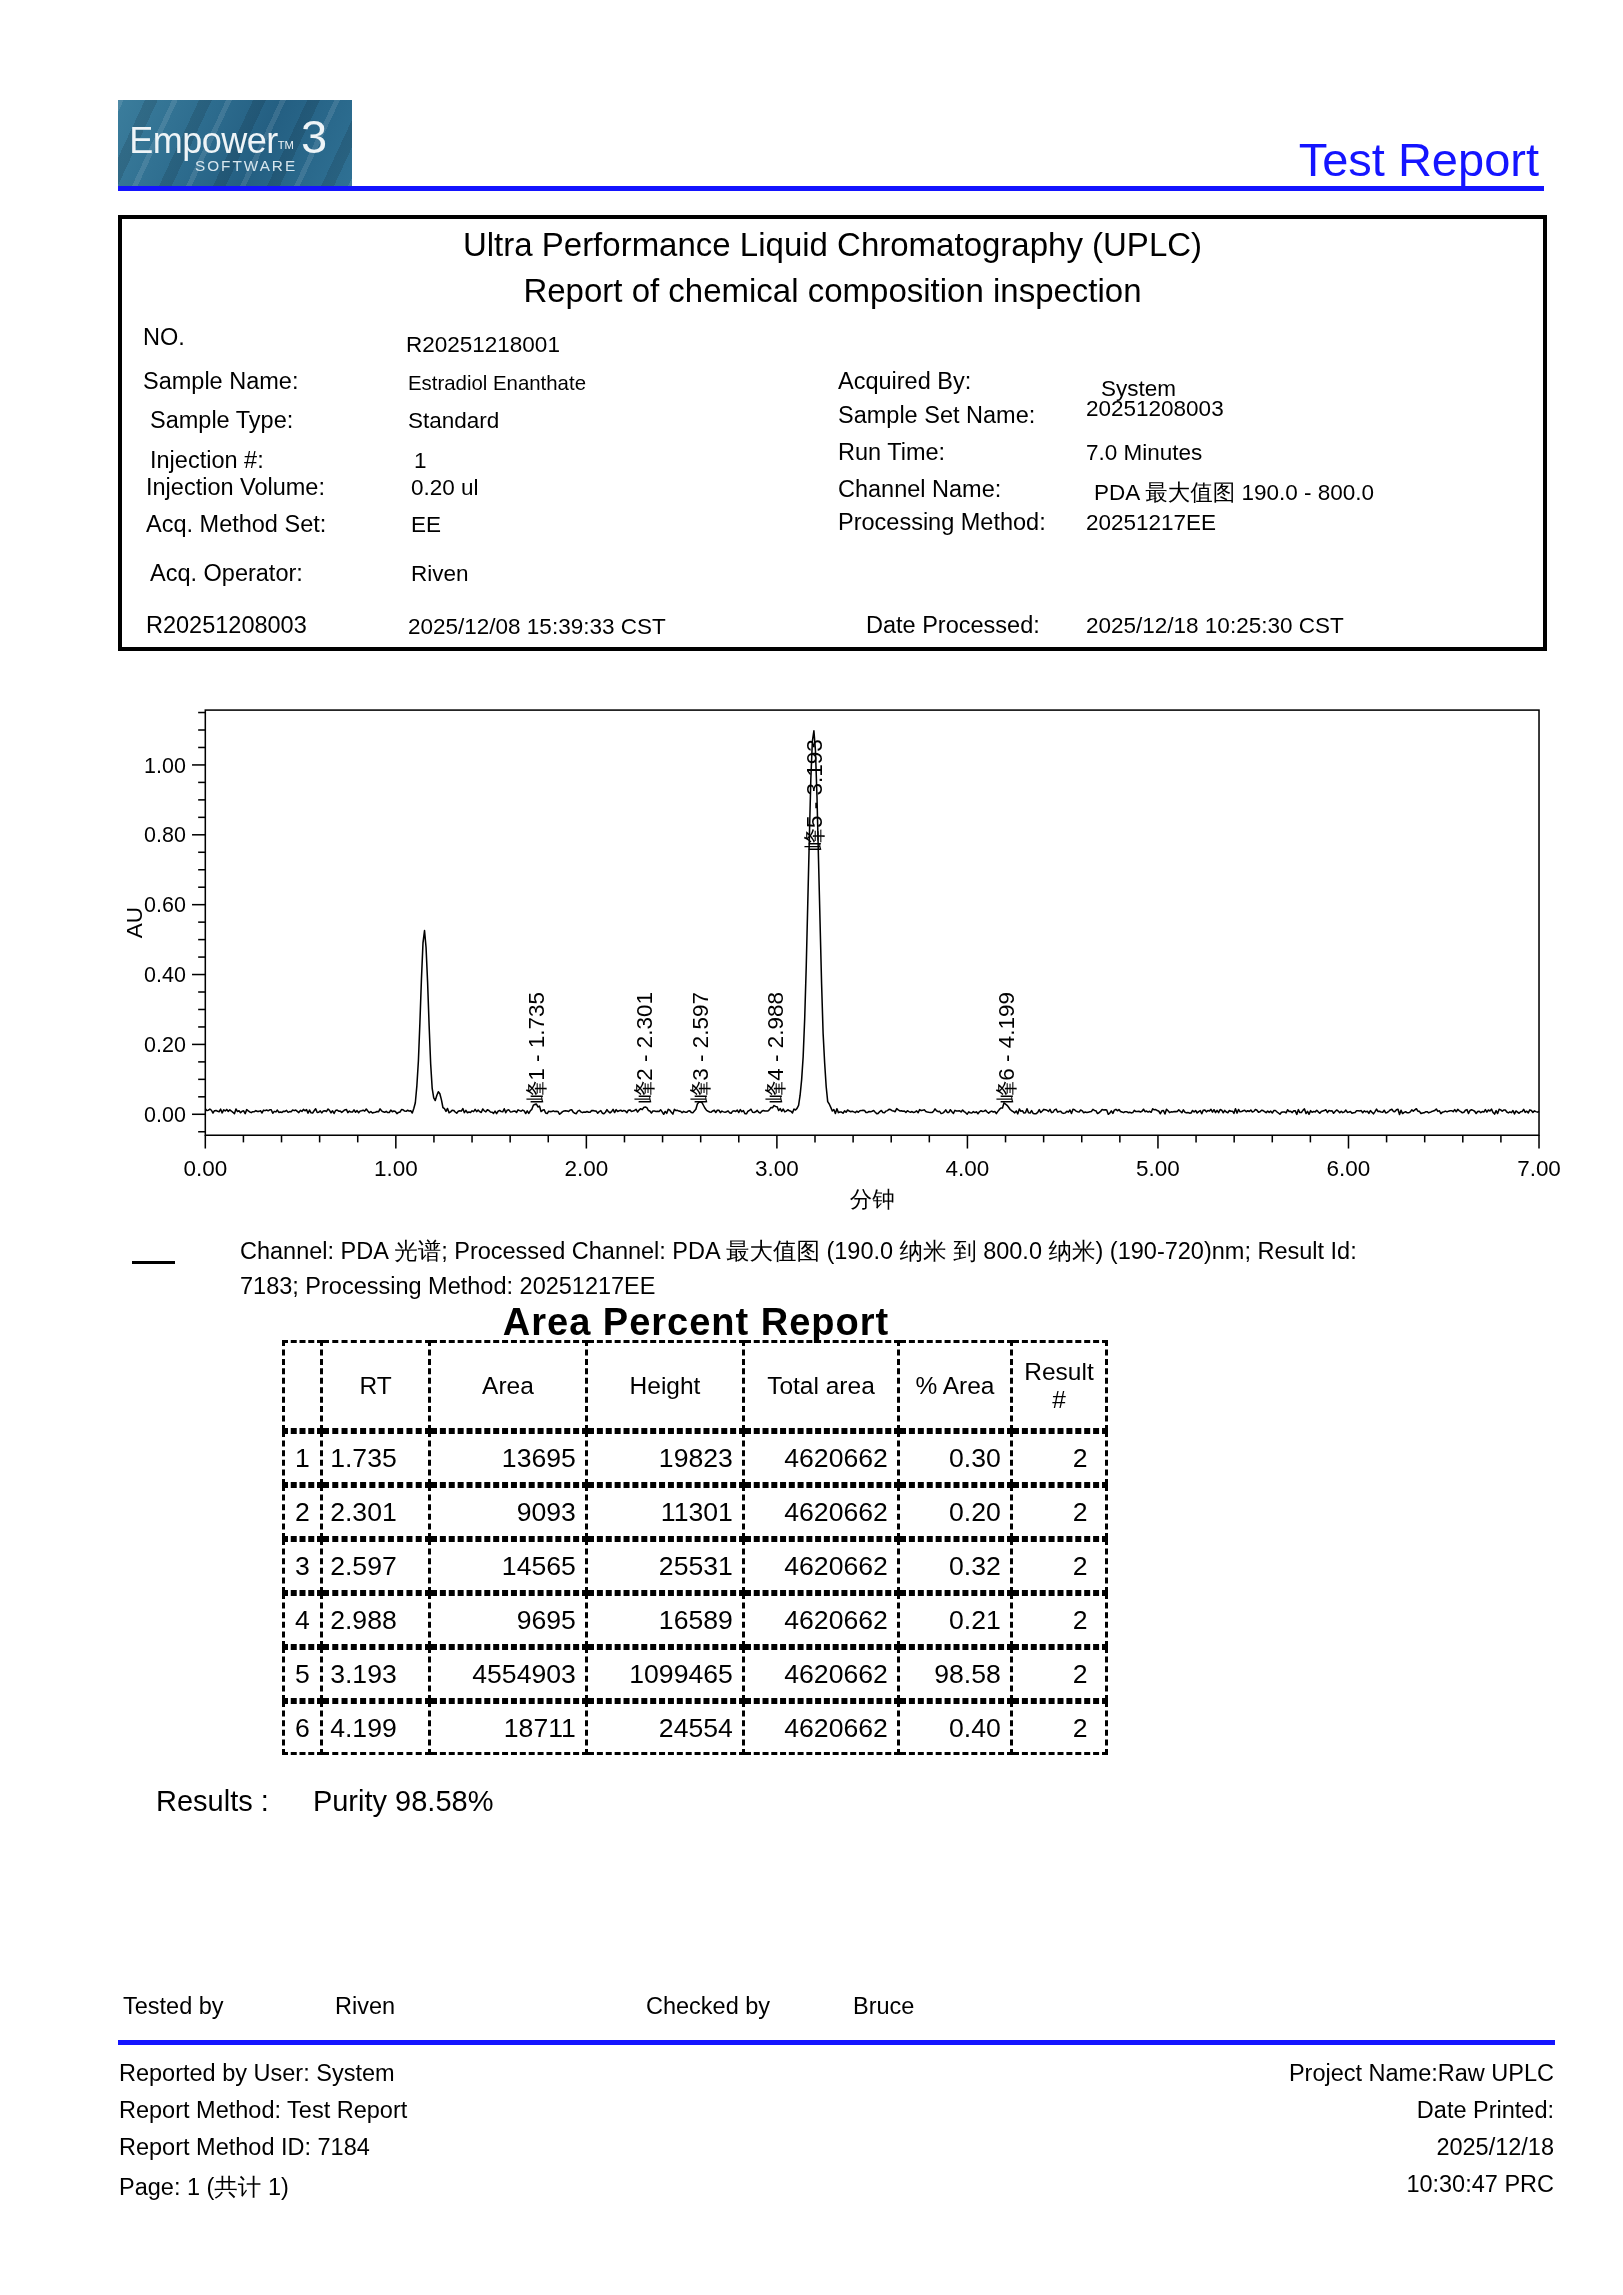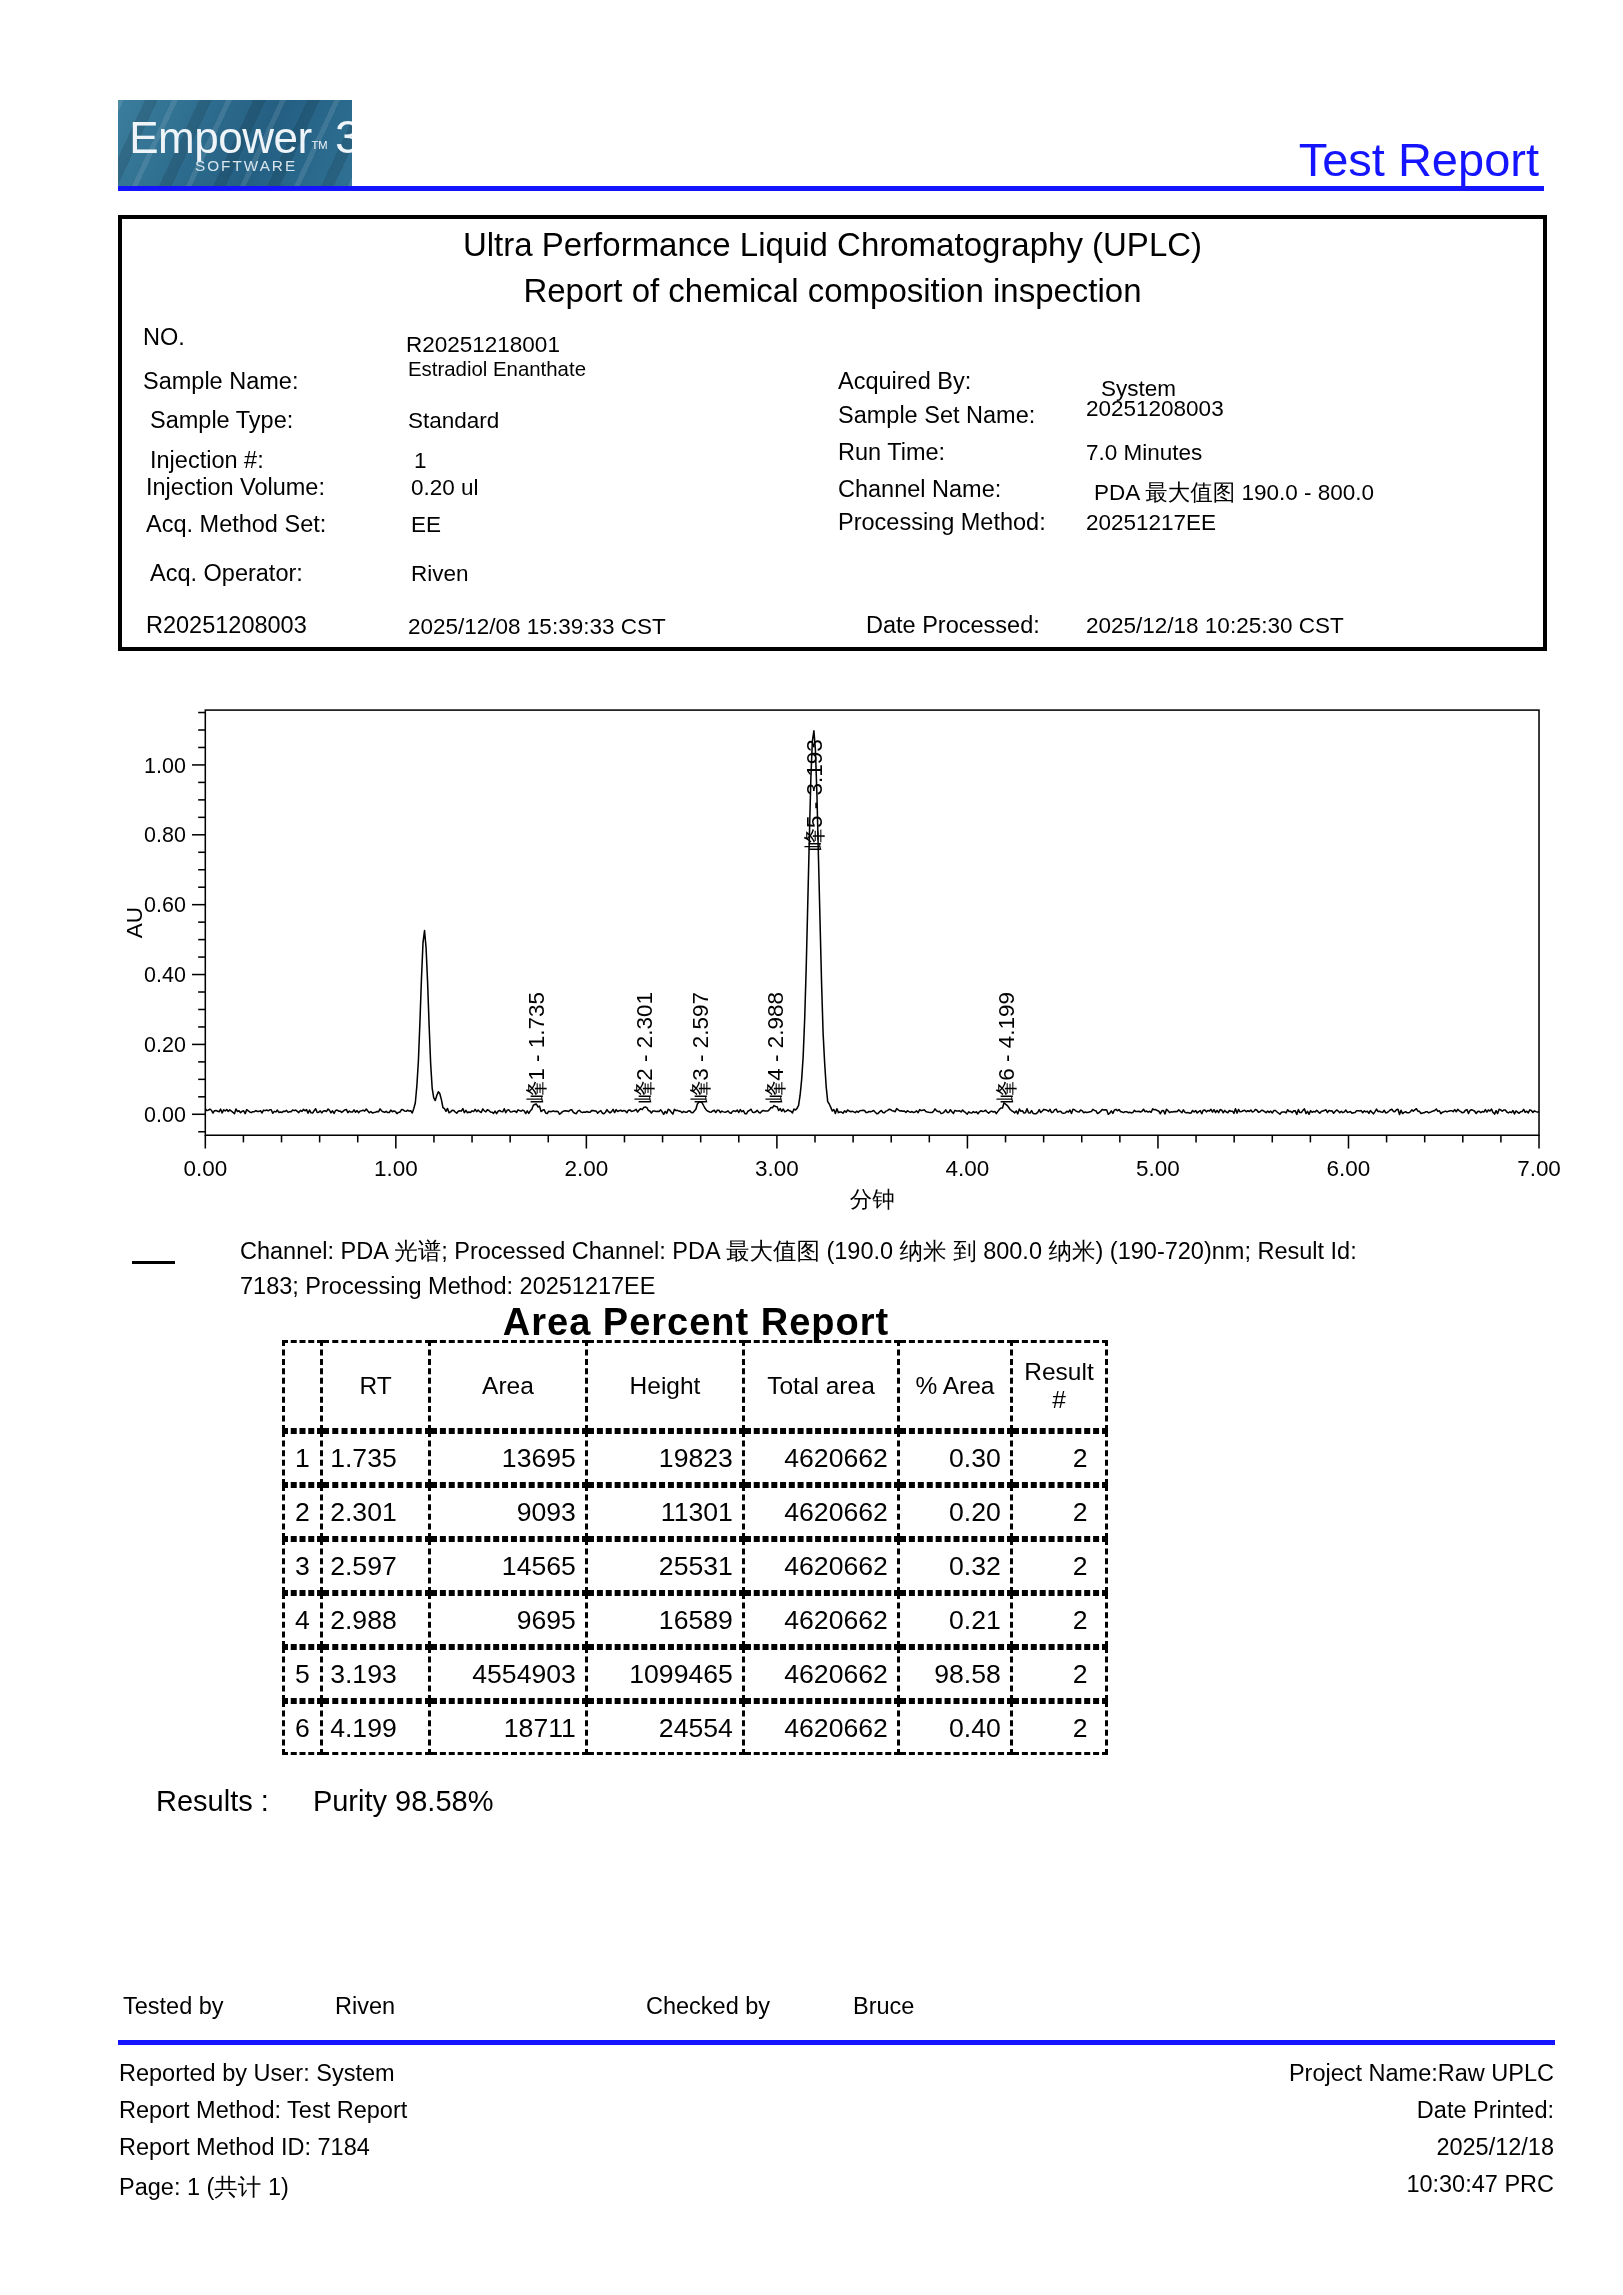--- a/index.html
+++ b/index.html
@@ -5,21 +5,21 @@
   html,body{margin:0;padding:0;background:#ffffff;}
   body{width:1623px;height:2295px;position:relative;font-family:"Liberation Sans",sans-serif;color:#000;}
   .abs{position:absolute;}
   
   .logo{left:118px;top:100px;width:234px;height:87px;color:#eef4f7;
         background:
           repeating-linear-gradient(115deg, rgba(255,255,255,0.10) 0 5.1px, rgba(255,255,255,0) 5.1px 24.5px, rgba(0,0,0,0.12) 24.5px 36px, rgba(255,255,255,0) 36px 49px),
           linear-gradient(115deg,#3b7d9c 0%, #2d6c8e 35%, #245f82 60%, #2f7194 100%);
         overflow:hidden;}
   .logo-line{position:absolute;left:11.2px;top:9.2px;white-space:nowrap;}
-  .logo-name{font-size:44px;font-weight:400;letter-spacing:-0.5px;}
+  .logo-name{font-size:36px;font-weight:400;letter-spacing:-0.5px;}
   .logo-tm{font-size:11.2px;vertical-align:super;}
   .logo-3{font-size:47px;font-weight:300;margin-left:7.2px;}
   .logo-sub{position:absolute;left:77px;top:57px;font-size:15.3px;letter-spacing:2px;color:#d7e6ee;}
   .blue-rule{background:var(--accent,#1414ff);height:4.6px;}
   .test-report{right:84px;top:132px;font-size:47px;color:var(--accent,#1414ff);letter-spacing:0px;}
   
   .info-box{left:118px;top:215px;width:1429px;height:436px;border:4.6px solid #000;box-sizing:border-box;}
   .ib-title{position:absolute;left:0;width:100%;text-align:center;font-size:33px;white-space:nowrap;}
   .ib-label{position:absolute;font-size:23.5px;white-space:nowrap;}
   .ib-value{position:absolute;font-size:22.5px;white-space:nowrap;}
@@ -60,21 +60,21 @@
 <div class="abs test-report">Test Report</div>
 <div class="abs blue-rule" style="left:118px;top:186px;width:1426px;"></div>
 
 <div class="abs info-box">
   <div class="ib-title" style="top:53px;">Report of chemical composition inspection</div>
   <div class="ib-title" style="top:7.2px;">Ultra Performance Liquid Chromatography (UPLC)</div>
 
   <div class="ib-label" style="left:21px;top:105px;">NO.</div>
   <div class="ib-value" style="left:284px;top:113px;">R20251218001</div>
   <div class="ib-label" style="left:21px;top:149px;">Sample Name:</div>
-  <div class="ib-value" style="left:286px;top:139px;font-size:20.4px;">Estradiol Enanthate</div>
+  <div class="ib-value" style="left:286px;top:153px;font-size:20.4px;">Estradiol Enanthate</div>
   <div class="ib-label" style="left:28px;top:188px;">Sample Type:</div>
   <div class="ib-value" style="left:286px;top:189px;">Standard</div>
   <div class="ib-label" style="left:28px;top:228px;">Injection #:</div>
   <div class="ib-value" style="left:292px;top:229px;">1</div>
   <div class="ib-label" style="left:24px;top:255px;">Injection Volume:</div>
   <div class="ib-value" style="left:289px;top:256px;">0.20 ul</div>
   <div class="ib-label" style="left:24px;top:292px;">Acq. Method Set:</div>
   <div class="ib-value" style="left:289px;top:293px;">EE</div>
   <div class="ib-label" style="left:28px;top:341px;">Acq. Operator:</div>
   <div class="ib-value" style="left:289px;top:342px;">Riven</div>

